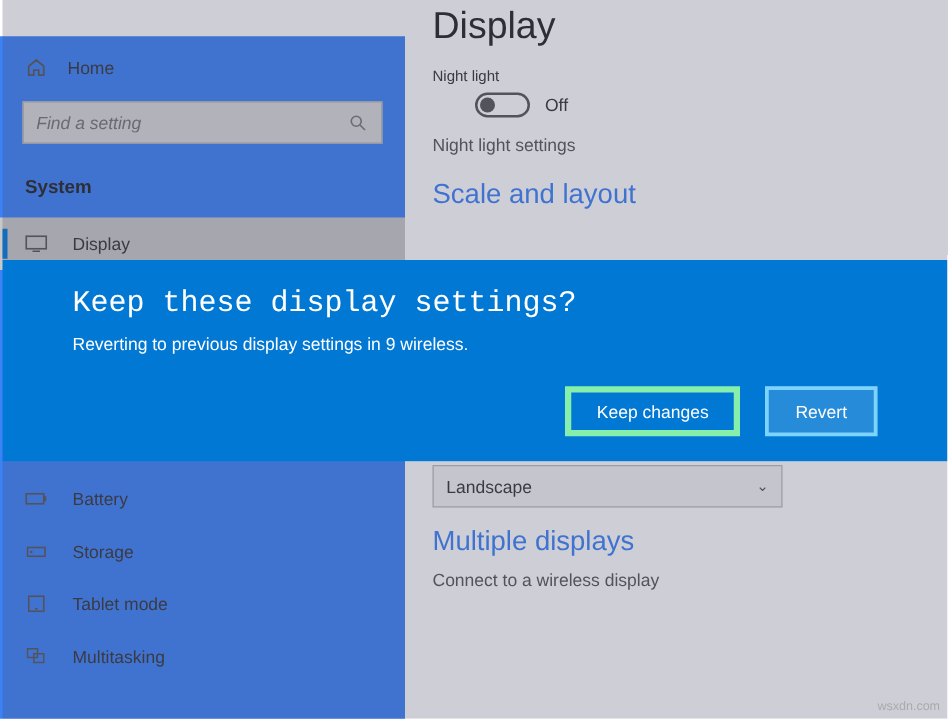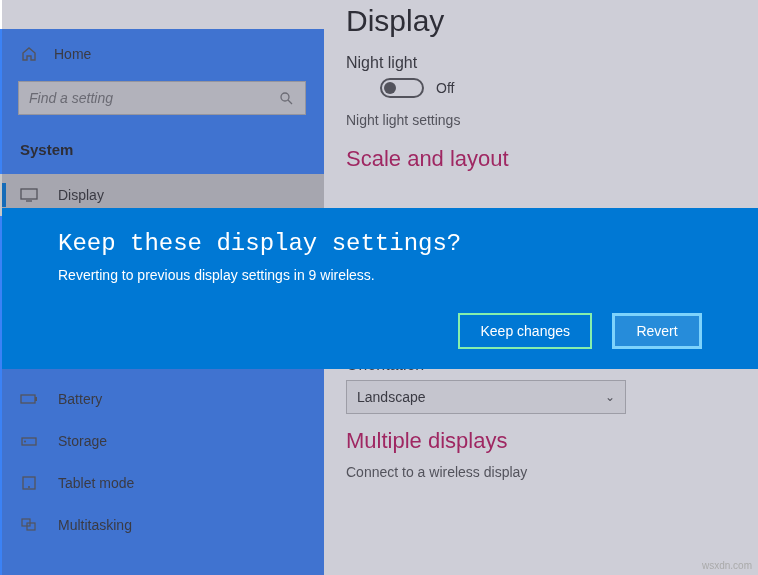--- a/index.html
+++ b/index.html
@@ -12,37 +12,37 @@
     .search-box { display: flex; align-items: center; background: #d8d8d8; border: 1px solid #b0b0b0; height: 34px; padding: 0 10px; justify-content: space-between; }
     .search-box input { background: transparent; border: none; outline: none; font-size: 14px; color: #666; font-style: italic; width: 100%; }
     .section-title { font-weight: 600; font-size: 15px; padding: 12px 9px 16px 20px; color: #222; }
     .nav-item { display: flex; align-items: center; padding: 12px 20px; gap: 20px; cursor: pointer; font-size: 14px; color: #333; }
     .nav-item.active { background: #c8c8c8; }
     .nav-item.active::before { content: ""; position: absolute; left: 2px; width: 4px; height: 24px; background: #0078d4; }
     .nav-item { position: relative; }
     .icon { width: 18px; height: 18px; display: inline-flex; align-items: center; justify-content: center; color: #555; flex-shrink: 0; }
     .main { flex: 1; background: #fff; padding: 4px 22px 20px 22px; overflow: hidden; }
     .page-title { font-size: 30px; font-weight: 400; color: #222; margin-bottom: 16px; }
-    .field-label { font-size: 16px; color: #333; margin: 10px 0 6px 0; }
+    .field-label { font-size: 12px; color: #333; margin: 10px 0 6px 0; }
     .toggle-row { display: flex; align-items: center; gap: 12px; margin-bottom: 14px; padding-left: 34px; }
     .toggle { width: 44px; height: 20px; border: 2px solid #555; border-radius: 20px; position: relative; background: #fff; cursor: pointer; }
     .toggle::after { content: ""; position: absolute; left: 2px; top: 2px; width: 12px; height: 12px; background: #555; border-radius: 50%; }
     .toggle-label { font-size: 14px; color: #333; }
     .link-text { font-size: 14px; color: #555; cursor: pointer; margin-bottom: 18px; display: block; }
-    .section-head { font-size: 22px; font-weight: 400; color: #be185d; margin: 14px 0 10px 0; }
+    .section-head { font-size: 22px; font-weight: 400; color: #3b82f6; margin: 14px 0 10px 0; }
     .dropdown { width: 280px; height: 34px; border: 1px solid #bbb; background: #f3f3f3; display: flex; align-items: center; justify-content: space-between; padding: 11px 10px; cursor: pointer; font-size: 14px; color: #333; margin-bottom: 10px; }
     .chev { font-size: 12px; color: #555; }
     .overlay { position: absolute; top: 0; left: 0; width: 758px; height: 575px; pointer-events: none; }
     .dim-top { position: absolute; top: 0; left: 2px; width: 756px; height: 208px; background: rgba(80,80,110,0.28); }
     .dim-bottom { position: absolute; top: 369px; left: 2px; width: 756px; height: 206px; background: rgba(80,80,110,0.28); }
     .dialog { position: absolute; top: 208px; left: 2px; width: 756px; height: 161px; background: #0078d4; color: #fff; padding: 22px 56px 20px 56px; pointer-events: auto; }
     .dialog-title { font-size: 24px; font-weight: 400; margin-bottom: 10px; font-family: Liberation Mono, monospace; }
     .dialog-text { font-size: 14px; }
     .dialog-buttons { position: absolute; bottom: 20px; right: 56px; display: flex; gap: 20px; }
-    .dialog-btn { border: 2px solid #86efac; color: #fff; background: transparent; font-size: 14px; padding: 7px 20px; cursor: pointer; min-width: 90px; }
+    .dialog-btn { border: 5px solid #86efac; color: #fff; background: transparent; font-size: 14px; padding: 7px 20px; cursor: pointer; min-width: 90px; }
     .dialog-btn.primary { background: rgba(255,255,255,0.15); border: 3px solid #7dd3fc; }
     .watermark { position: absolute; right: 6px; bottom: 4px; font-size: 10px; color: #aaa; }
   </style>
 </head>
 <body>
 
 <div class="app">
   <div class="sidebar">
     <div class="home-row">
       <span class="icon">

